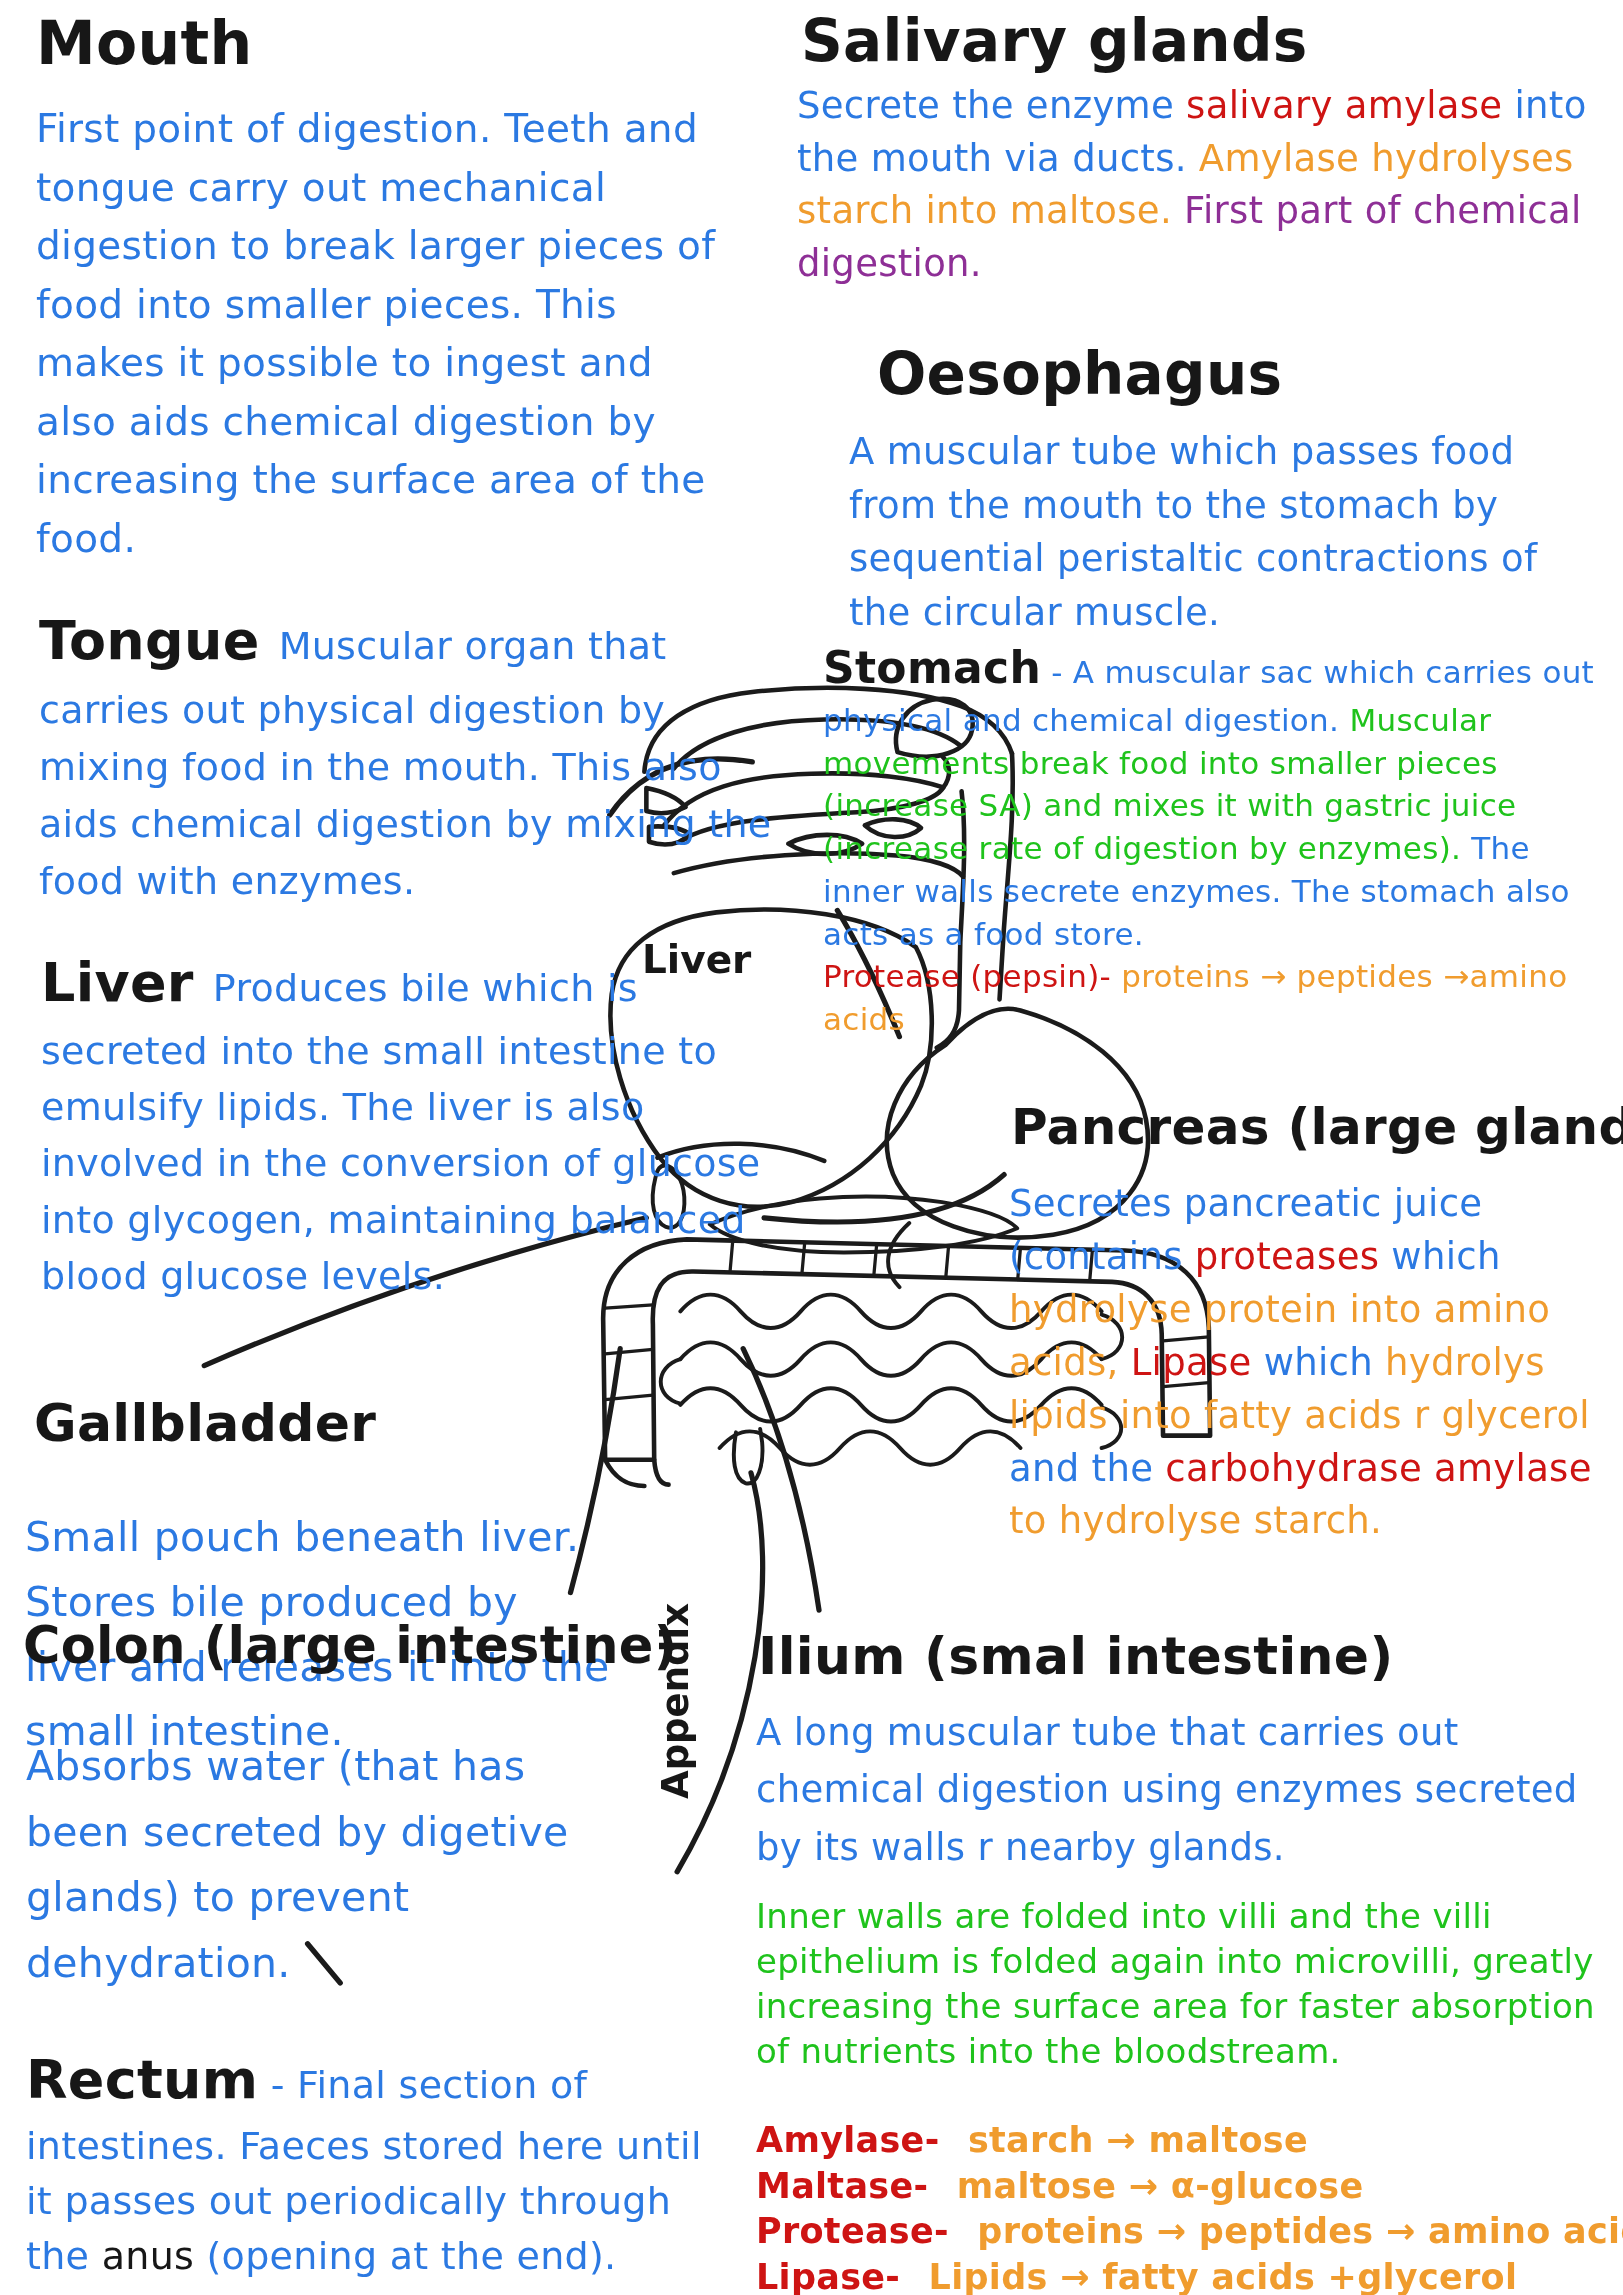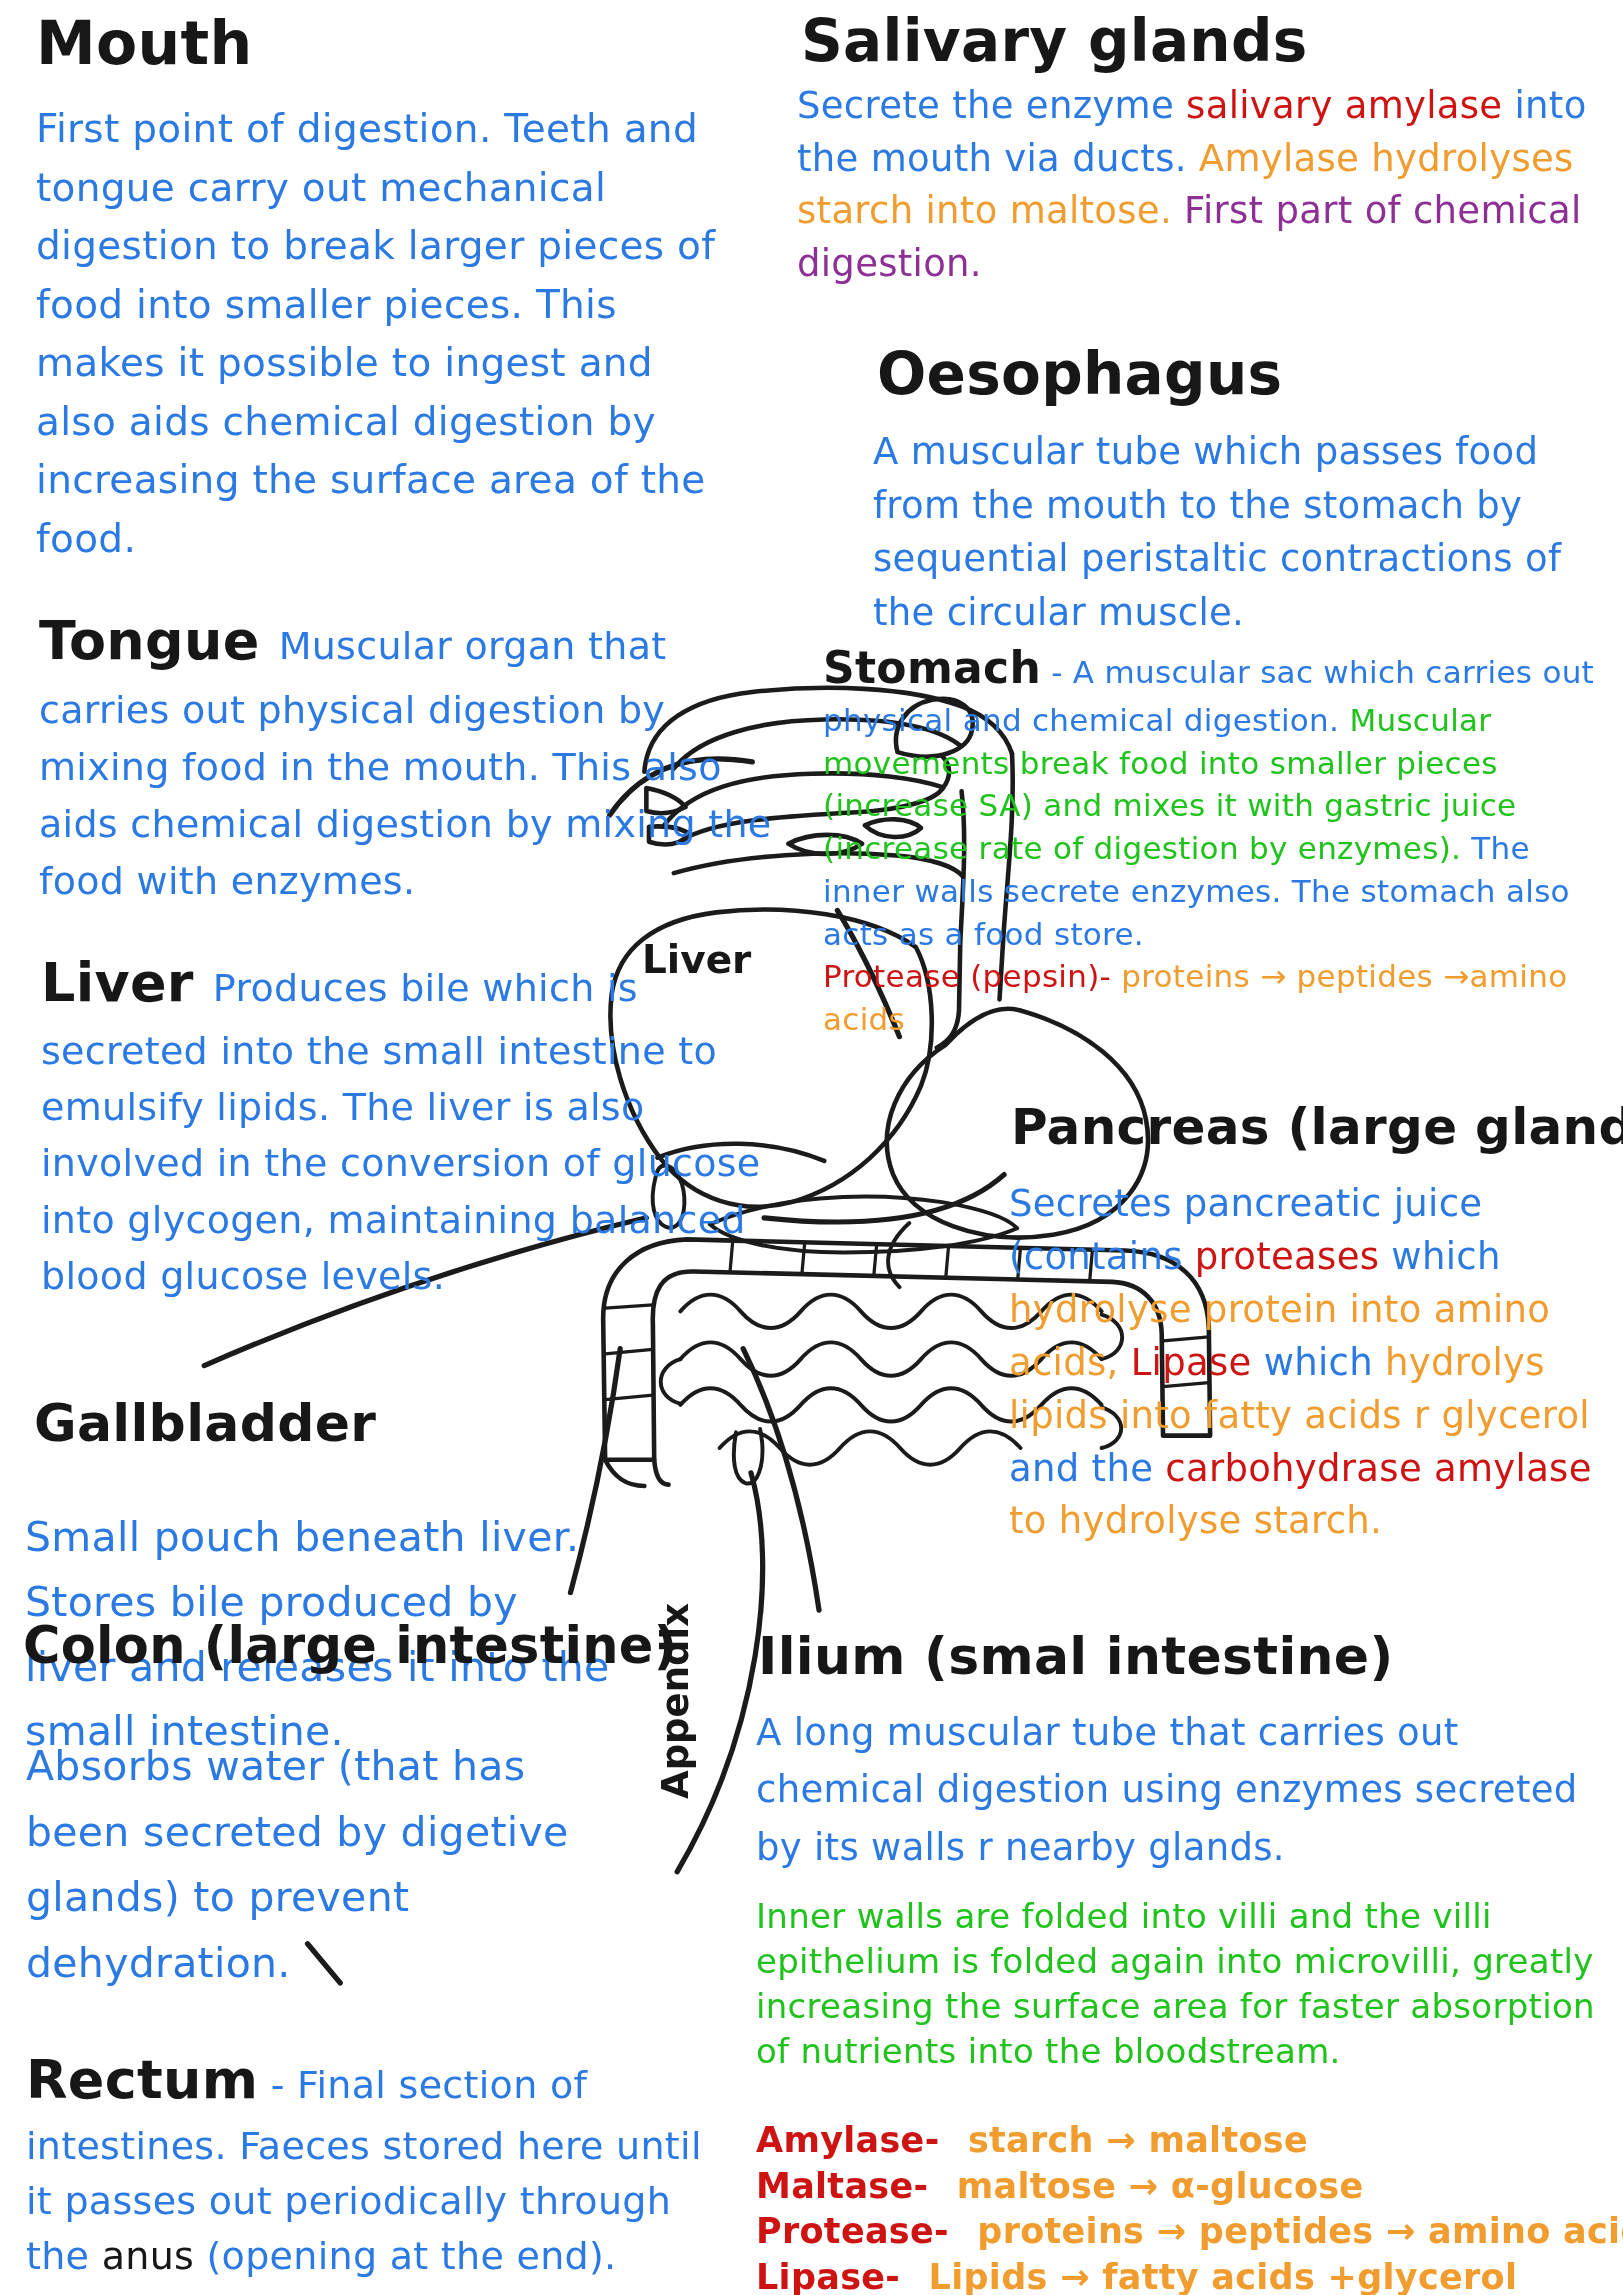--- a/index.html
+++ b/index.html
@@ -130,21 +130,21 @@
 
   <div class="blk title" style="left:23px;top:1616px;font-size:51px">Colon (large intestine)</div>
   <div class="blk c-blue" style="left:26px;top:1734px;width:589px;font-size:41px;line-height:1.6">Absorbs water (that has been secreted by digetive glands) to prevent dehydration.</div>
 
   <div class="blk" style="left:26px;top:2041px;width:707px;font-size:38px;line-height:1.45"><span class="c-black hd">Rectum</span><span class="c-blue"> - Final section of intestines. Faeces stored here until it passes out periodically through the </span><span class="c-black">anus</span><span class="c-blue"> (opening at the end).</span></div>
 
   <div class="blk title" style="left:801px;top:6.5px;font-size:58px">Salivary glands</div>
   <div class="blk" style="left:797px;top:80px;width:826px;font-size:37px;line-height:1.42"><span class="c-blue">Secrete the enzyme </span><span class="c-red">salivary amylase</span><span class="c-blue"> into the mouth via ducts. </span><span class="c-orange">Amylase hydrolyses starch into maltose. </span><span class="c-purple">First part of chemical digestion.</span></div>
 
   <div class="blk title" style="left:877px;top:340px;font-size:58px">Oesophagus</div>
-  <div class="blk c-blue" style="left:873px;top:425px;width:746px;font-size:37px;line-height:1.45">A muscular tube which passes food from the mouth to the stomach by sequential peristaltic contractions of the circular muscle.</div>
+  <div class="blk c-blue" style="left:849px;top:425px;width:746px;font-size:37px;line-height:1.45">A muscular tube which passes food from the mouth to the stomach by sequential peristaltic contractions of the circular muscle.</div>
 
   <div class="blk" style="left:823px;top:638px;width:798px;font-size:31px;line-height:1.38"><span class="c-black hd">Stomach</span><span class="c-blue"> - A muscular sac which carries out physical and chemical digestion. </span><span class="c-green">Muscular movements break food into smaller pieces (increase SA) and mixes it with gastric juice (increase rate of digestion by enzymes). </span><span class="c-blue">The inner walls secrete enzymes. The stomach also acts as a food store.</span><br><span class="c-red">Protease (pepsin)- </span><span class="c-orange">proteins → peptides →amino acids</span></div>
 
   <div class="blk title" style="left:1011px;top:1098px;font-size:50px">Pancreas (large gland)</div>
   <div class="blk" style="left:1009px;top:1178px;width:612px;font-size:37px;line-height:1.43"><span class="c-blue">Secretes pancreatic juice (contains </span><span class="c-red">proteases</span><span class="c-blue"> which </span><span class="c-orange">hydrolyse protein into amino acids, </span><span class="c-red">Lipase</span><span class="c-blue"> which </span><span class="c-orange">hydrolys lipids into fatty acids r glycerol </span><span class="c-blue">and the </span><span class="c-red">carbohydrase amylase </span><span class="c-orange">to hydrolyse starch.</span></div>
 
   <div class="blk title" style="left:758px;top:1626px;font-size:52px">Ilium (smal intestine)</div>
   <div class="blk c-blue" style="left:756px;top:1704px;width:867px;font-size:37px;line-height:1.55">A long muscular tube that carries out chemical digestion using enzymes secreted by its walls r nearby glands.</div>
   <div class="blk c-green" style="left:756px;top:1894px;width:867px;font-size:34px;line-height:1.32">Inner walls are folded into villi and the villi epithelium is folded again into microvilli, greatly increasing the surface area for faster absorption of nutrients into the bloodstream.</div>
 

